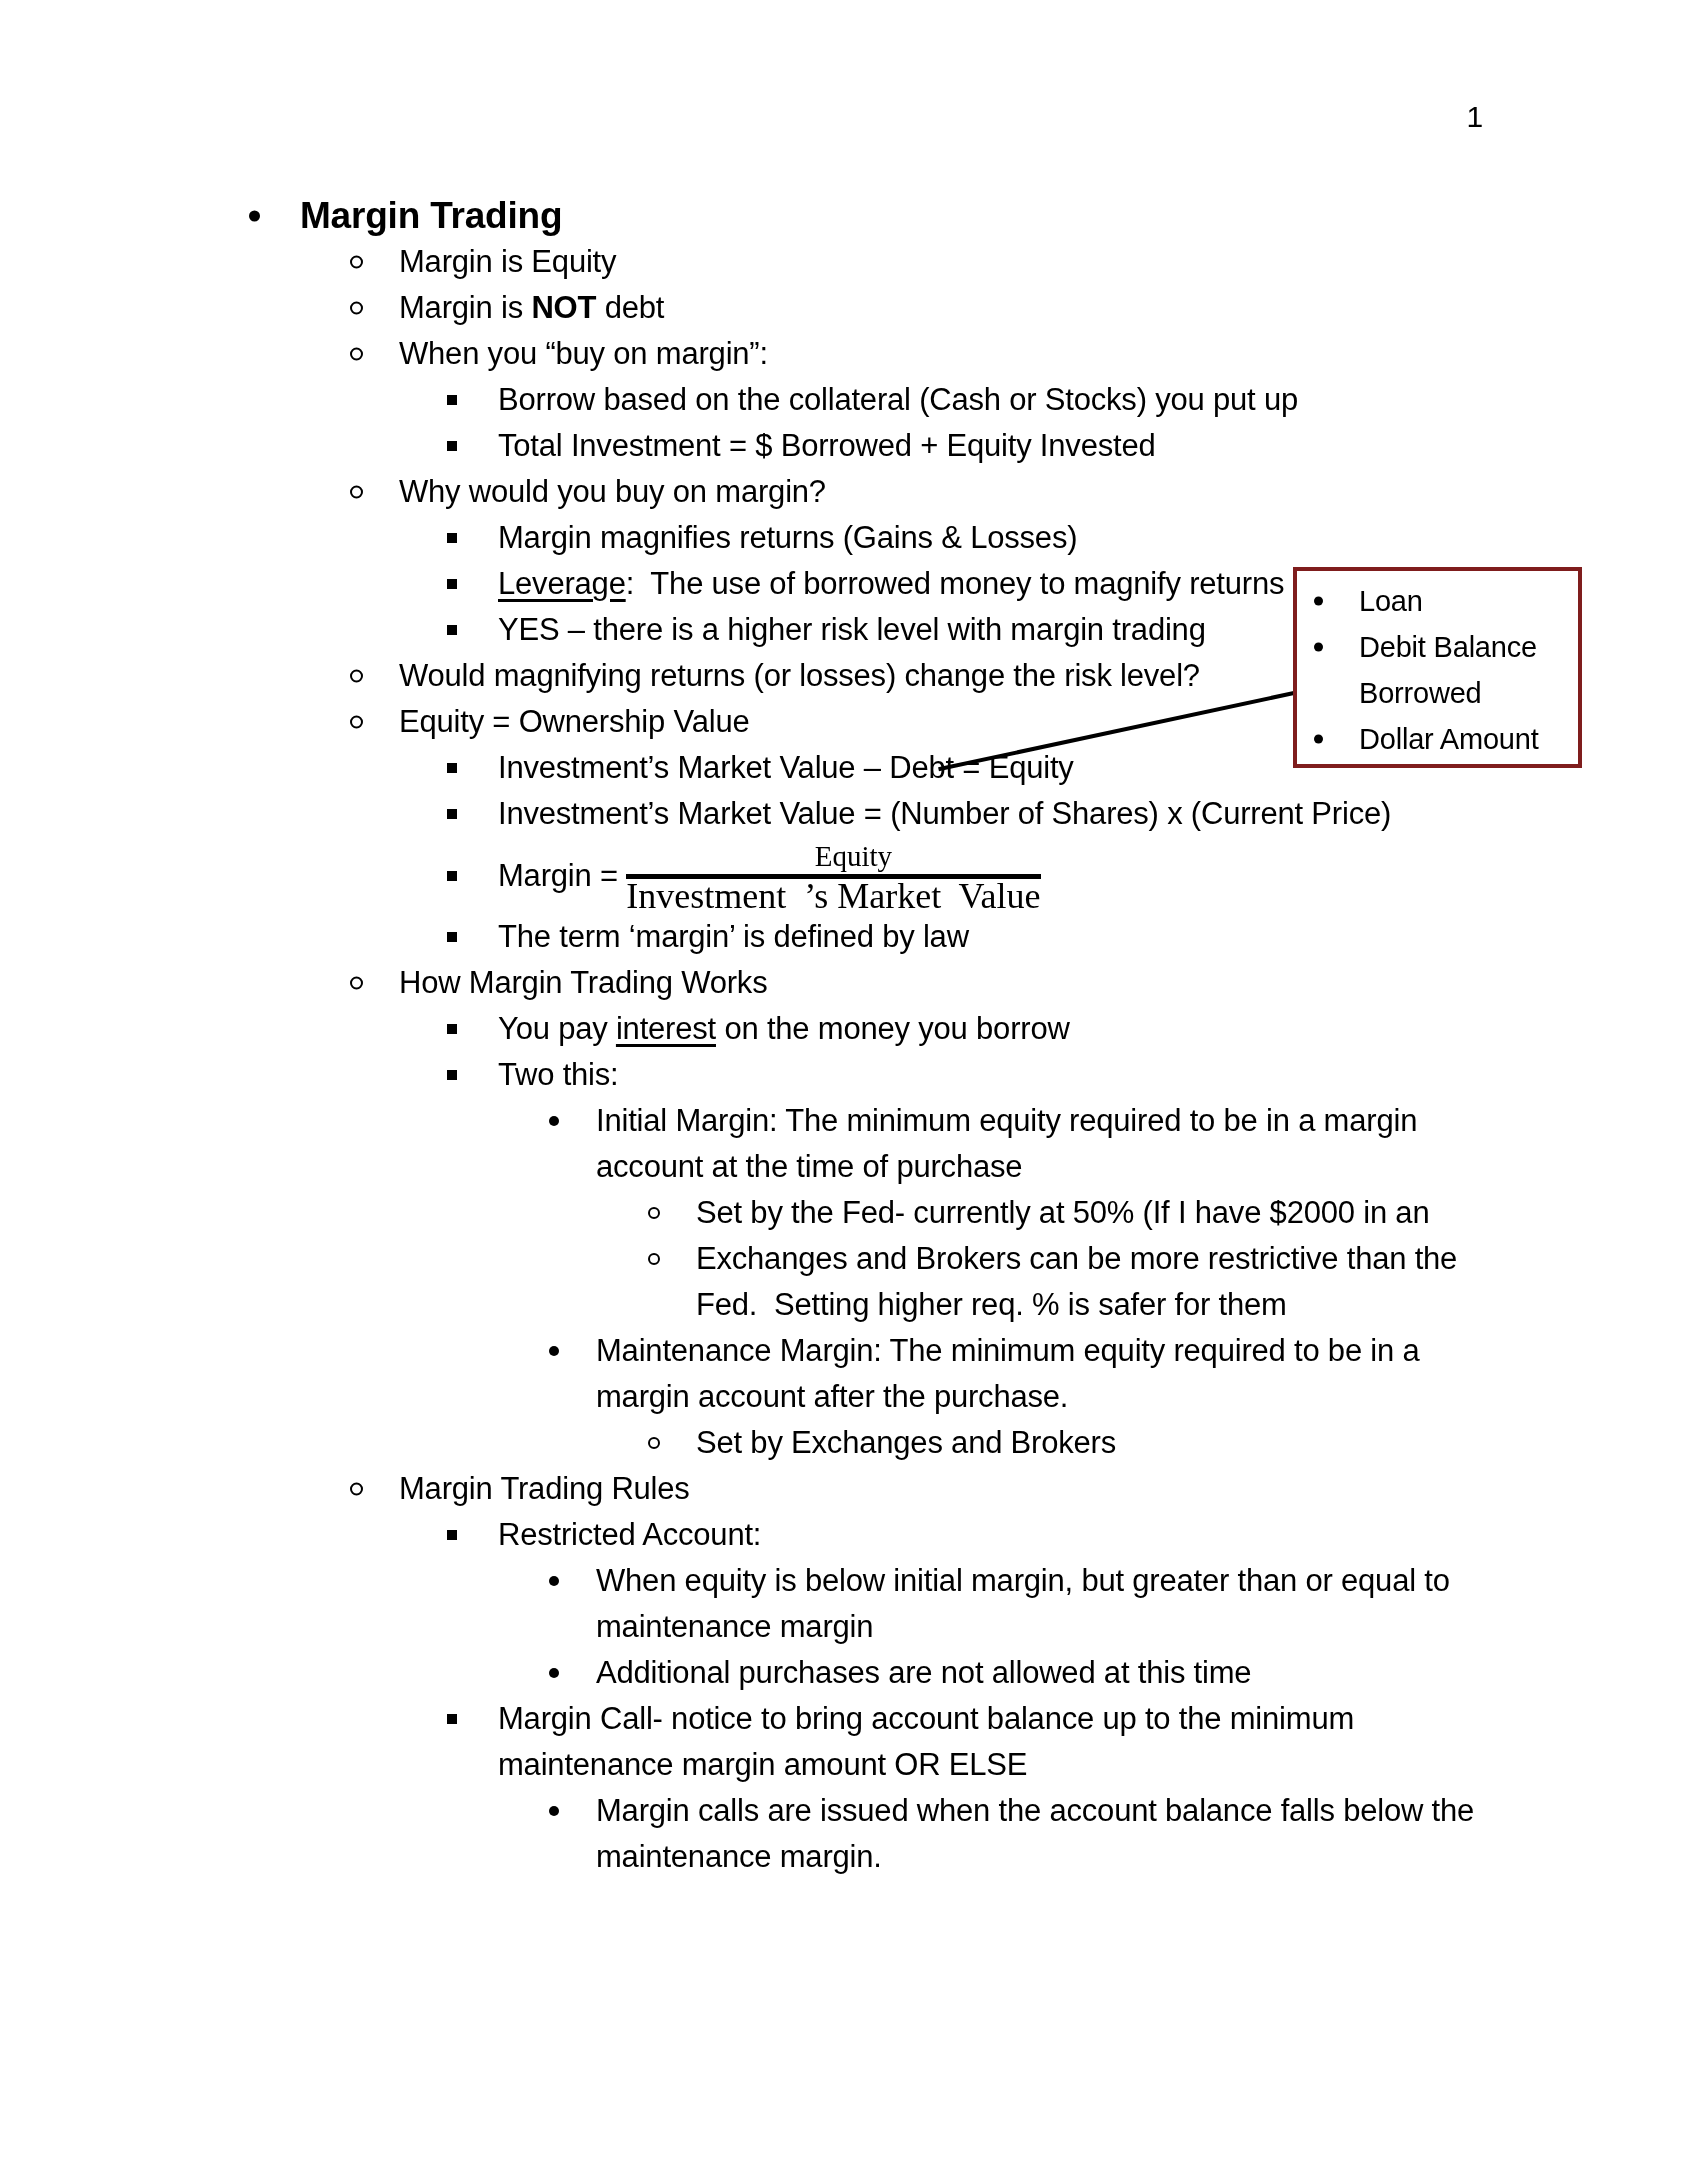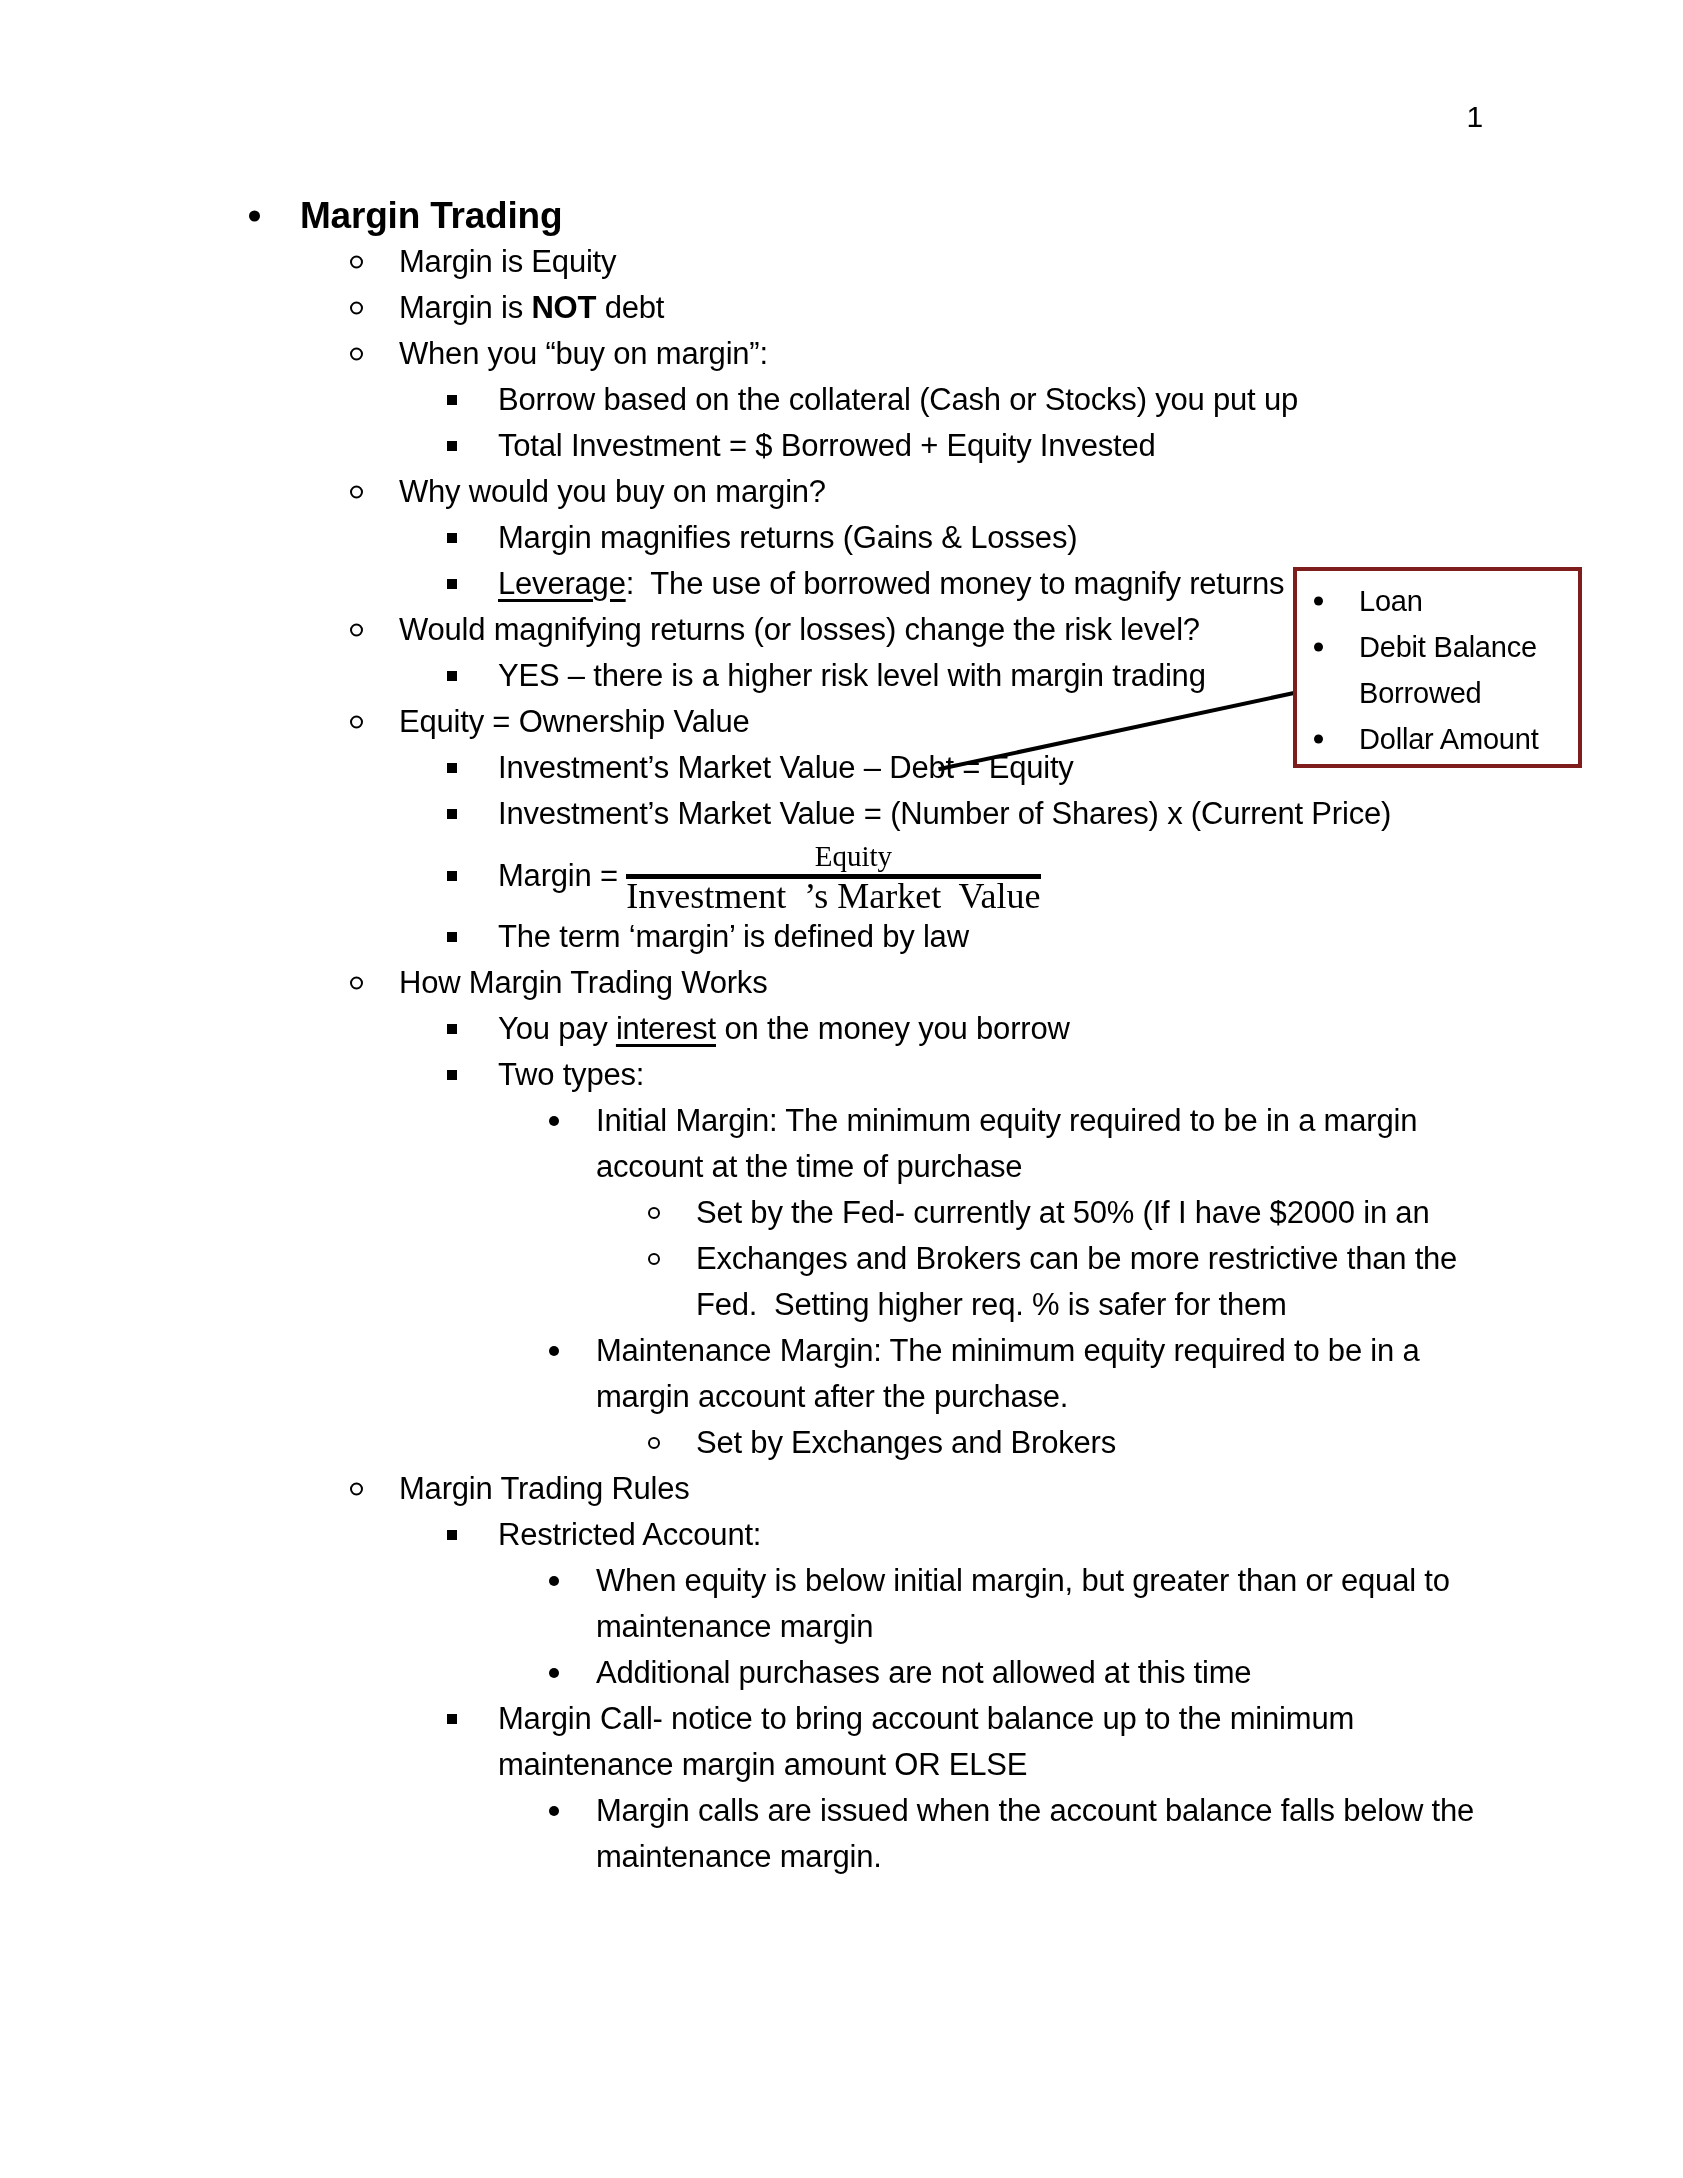--- a/index.html
+++ b/index.html
@@ -89,28 +89,28 @@
         <span class="text"><span class="seg">Why would you buy on margin?</span></span>
       </div>
       <div class="line l3">
         <span class="marker square"></span>
         <span class="text"><span class="seg">Margin magnifies returns (Gains &amp; Losses)</span></span>
       </div>
       <div class="line l3">
         <span class="marker square"></span>
         <span class="text"><span class="seg underline">Leverage</span><span class="seg">:  The use of borrowed money to magnify returns</span></span>
       </div>
+      <div class="line l3">
+        <span class="marker square"></span>
+        <span class="text"><span class="seg">YES – there is a higher risk level with margin trading</span></span>
+      </div>
       <div class="line l2">
         <span class="marker circle"></span>
         <span class="text"><span class="seg">Would magnifying returns (or losses) change the risk level?</span></span>
       </div>
-      <div class="line l3">
-        <span class="marker square"></span>
-        <span class="text"><span class="seg">YES – there is a higher risk level with margin trading</span></span>
-      </div>
       <div class="line l2">
         <span class="marker circle"></span>
         <span class="text"><span class="seg">Equity = Ownership Value</span></span>
       </div>
       <div class="line l3">
         <span class="marker square"></span>
         <span class="text"><span class="seg">Investment’s Market Value – Debt = Equity</span></span>
       </div>
       <div class="line l3">
         <span class="marker square"></span>
@@ -127,21 +127,21 @@
       <div class="line l2">
         <span class="marker circle"></span>
         <span class="text"><span class="seg">How Margin Trading Works</span></span>
       </div>
       <div class="line l3">
         <span class="marker square"></span>
         <span class="text"><span class="seg">You pay </span><span class="seg underline">interest</span><span class="seg"> on the money you borrow</span></span>
       </div>
       <div class="line l3">
         <span class="marker square"></span>
-        <span class="text"><span class="seg">Two types:</span></span>
+        <span class="text"><span class="seg">Two this:</span></span>
       </div>
       <div class="line l4">
         <span class="marker disc"></span>
         <span class="text"><span class="seg">Initial Margin: The minimum equity required to be in a margin</span></span>
       </div>
       <div class="line l4">
         <span class="text"><span class="seg">account at the time of purchase</span></span>
       </div>
       <div class="line l5">
         <span class="marker circle"></span>

